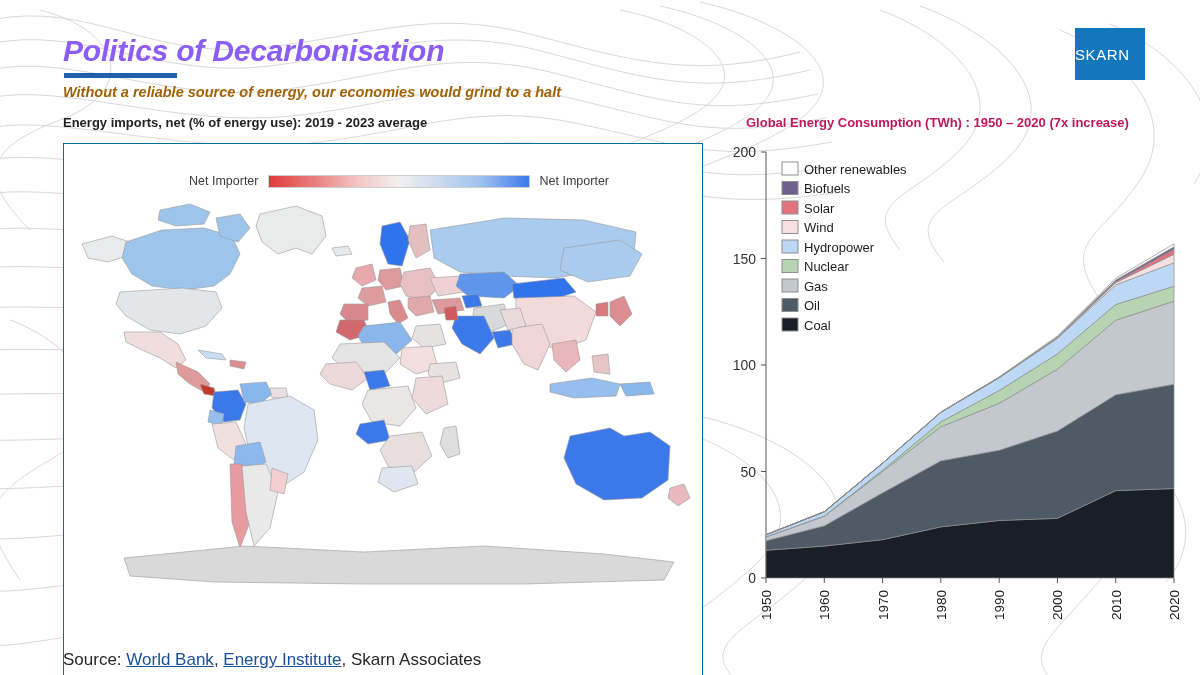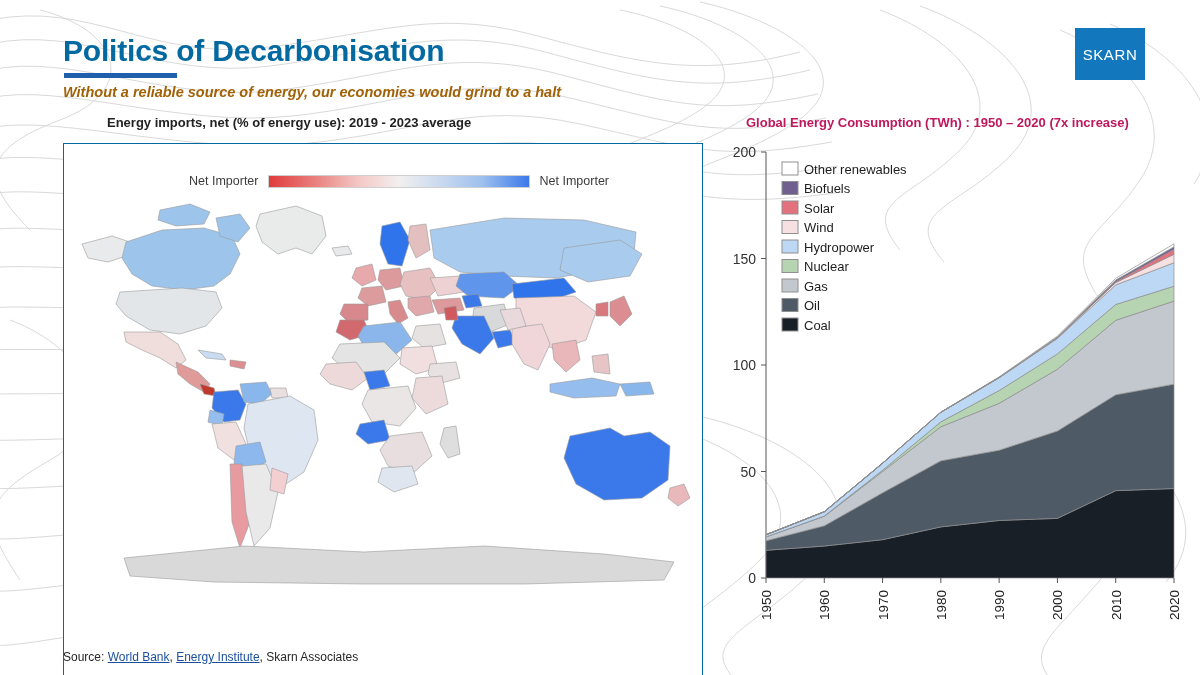--- a/index.html
+++ b/index.html
@@ -10,40 +10,40 @@
     position:relative;
     color:#2b2b2b;
   }
   #topo { position:absolute; left:0; top:0; width:1200px; height:675px; z-index:0; pointer-events:none; }
 
   .layer { position:absolute; z-index:2; }
 
   
   #page-title {
     left:63px; top:34px; width:700px;
-    font-size:30px; font-weight:bold; color:#0369a1; letter-spacing:-0.2px;
+    font-size:30px; font-weight:bold; color:#8b5cf6; letter-spacing:-0.2px;font-style:italic;
   }
   #title-rule {
     left:64px; top:73px; width:113px; height:5px; background:#1f5fac;
   }
   #subtitle {
     left:63px; top:84px; width:760px;
     font-size:14.5px; font-weight:bold; font-style:italic; color:#a16207;
   }
   #map-caption {
     left:63px; top:115px; width:640px;
-    font-size:13px; font-weight:bold; color:#222;margin-left:44px;
+    font-size:13px; font-weight:bold; color:#222;
   }
   #chart-caption {
     left:746px; top:115px; width:470px;
     font-size:13px; font-weight:bold; color:#be185d;
   }
   #logo {
     left:1075px; top:28px; width:70px; height:52px;
-    background:#1277bc; display:flex; align-items:center; justify-content:center;
+    background:#1277bc; display:flex; align-items:center; 
   }
   #logo span { color:#fff; font-size:15px; letter-spacing:0.6px; }
 
   
   #map-panel {
     left:63px; top:143px; width:640px; height:576px;
     background:#fff; border:1px solid #0369a1;
   }
   #map-legend {
     position:absolute; left:125px; top:26px; width:420px; height:22px;
@@ -64,21 +64,21 @@
 
   
   #chart-wrap { left:718px; top:140px; width:470px; height:500px; }
   #chart-svg { width:470px; height:500px; display:block; }
   .tick-lbl { font-family:"Liberation Sans", sans-serif; font-size:14px; fill:#333; }
   .xtick-lbl { font-family:"Liberation Sans", sans-serif; font-size:13.5px; fill:#222; }
   .leg-lbl { font-family:"Liberation Sans", sans-serif; font-size:13px; fill:#1d1d1d; }
 
   
   #source {
-    left:63px; top:650px; width:700px; font-size:12px; color:#272727;
+    left:63px; top:650px; width:700px; font-size:17px; color:#272727;
   }
   #source a { color:#1b4f9c; text-decoration:underline; }
 </style>
 </head>
 <body>
 
 <svg id="topo" viewBox="0 0 1200 675" preserveAspectRatio="none">
   <g fill="none" stroke="#d9d9d9" stroke-width="1">
     <path d="M-10 20 C 90 0, 150 60, 260 48 S 430 8, 530 34 S 690 80, 800 52"></path>
     <path d="M-10 44 C 80 24, 160 80, 270 66 S 440 24, 545 52 S 700 96, 810 70"></path>

